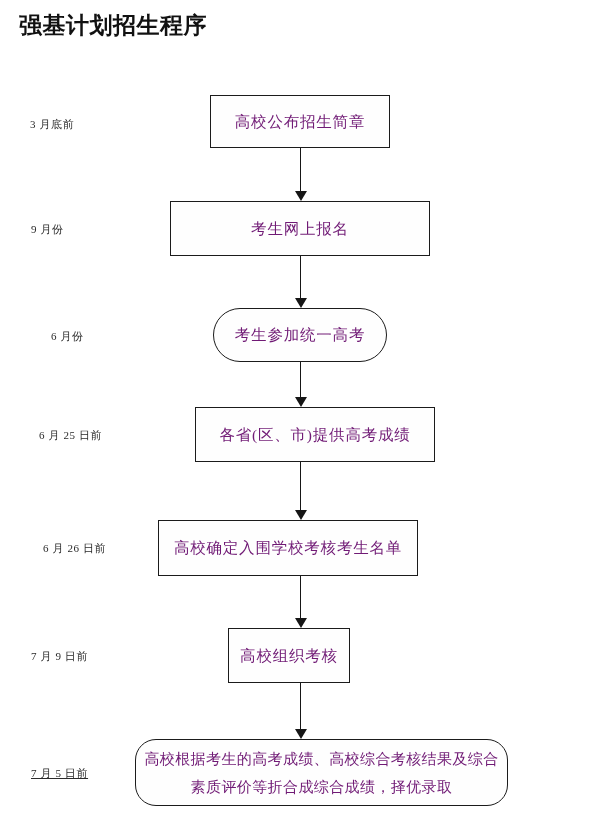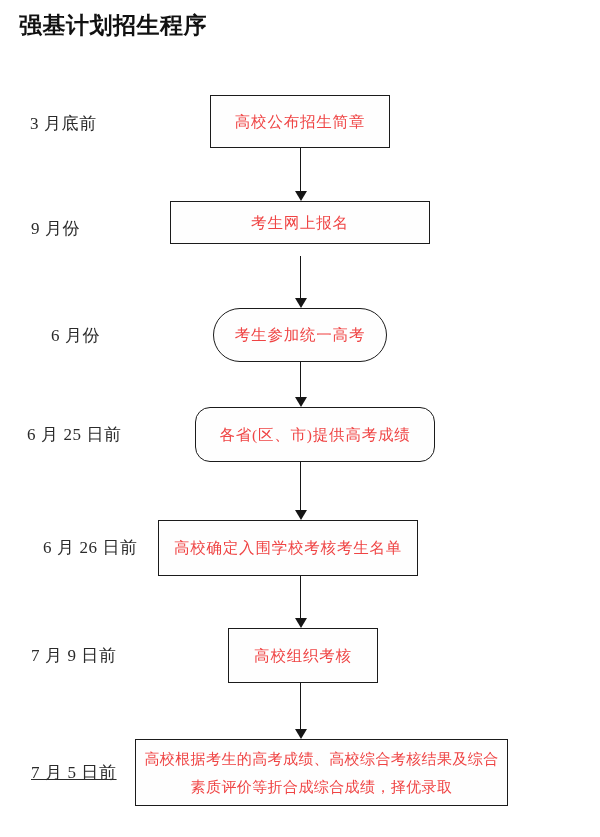--- a/index.html
+++ b/index.html
@@ -30,46 +30,47 @@
     font-weight: bold;
     font-size: 23px;
     letter-spacing: 0.5px;
     color: #111111;
     line-height: 30px;
     margin-left: 19px;
   }
   .stage-label {
     position: absolute;
     font-family: "Liberation Serif", "DejaVu Serif", serif;
-    font-size: 17px;
+    font-size: 11px;
     color: #2b2b2b;
     white-space: nowrap;
     letter-spacing: 0.6px;
     line-height: 16px;
   }
   .node-box {
     position: absolute;
     box-sizing: border-box;
     border: 1.6px solid #1b1b1b;
     background: #fefefe;
     display: flex;
     align-items: center;
     justify-content: center;
     text-align: center;
     font-family: "Liberation Serif", "DejaVu Serif", serif;
     font-size: 15.5px;
-    color: #ef4444;
+    color: #701a75;
     letter-spacing: 0.8px;
     line-height: 26px;
     padding: 2px 8px;
   }
   .node-box.multiline {
     font-size: 15px;
     line-height: 28px;
     letter-spacing: 0.4px;
+    border-radius: 21px;
   }
   .connector {
     position: absolute;
     width: 13px;
   }
   .connector .shaft {
     position: absolute;
     left: 6px;
     top: 0;
     width: 1.4px;
@@ -115,28 +116,28 @@
       </div>
       <div class="connector" style="left: 294px; top: 683px; height: 56px;">
         <div class="shaft" style="height: 47px;"></div>
         <div class="head" style="top: 46px;"></div>
       </div>
     </div>
   <div id="label-layer">
       <div class="stage-label" style="left: 30px; top: 116px;">3 月底前</div>
       <div class="stage-label" style="left: 31px; top: 221px;">9 月份</div>
       <div class="stage-label" style="left: 31px; top: 328px; margin-left: 20px;">6 月份</div>
-      <div class="stage-label" style="left: 27px; top: 427px;">6 月 25 日前</div>
+      <div class="stage-label" style="left: 39px; top: 427px;">6 月 25 日前</div>
       <div class="stage-label" style="left: 27px; top: 540px; margin-left: 16px;">6 月 26 日前</div>
       <div class="stage-label" style="left: 31px; top: 648px;">7 月 9 日前</div>
       <div class="stage-label" style="left: 31px; top: 765px; text-decoration: underline;">7 月 5 日前</div>
     </div>
   <div id="node-layer">
       <div class="node-box" style="left: 210px; top: 95px; width: 180px; height: 53px;">高校公布招生简章</div>
-      <div class="node-box" style="left: 170px; top: 201px; width: 260px; height: 43px;">考生网上报名</div>
+      <div class="node-box" style="left: 170px; top: 201px; width: 260px; height: 55px;">考生网上报名</div>
       <div class="node-box" style="left: 213px; top: 308px; width: 174px; height: 54px; border-radius: 27px;">考生参加统一高考</div>
-      <div class="node-box" style="left: 195px; top: 407px; width: 240px; height: 55px; border-radius: 15px;">各省(区、市)提供高考成绩</div>
+      <div class="node-box" style="left: 195px; top: 407px; width: 240px; height: 55px;">各省(区、市)提供高考成绩</div>
       <div class="node-box" style="left: 158px; top: 520px; width: 260px; height: 56px;">高校确定入围学校考核考生名单</div>
-      <div class="node-box" style="left: 228px; top: 628px; width: 150px; height: 55px;">高校组织考核</div>
+      <div class="node-box" style="left: 228px; top: 628px; width: 122px; height: 55px;">高校组织考核</div>
       <div class="node-box multiline" style="left: 135px; top: 739px; width: 373px; height: 67px;">高校根据考生的高考成绩、高校综合考核结果及综合素质评价等折合成综合成绩，择优录取</div>
     </div>
 
 </div>
 
 </body></html>

